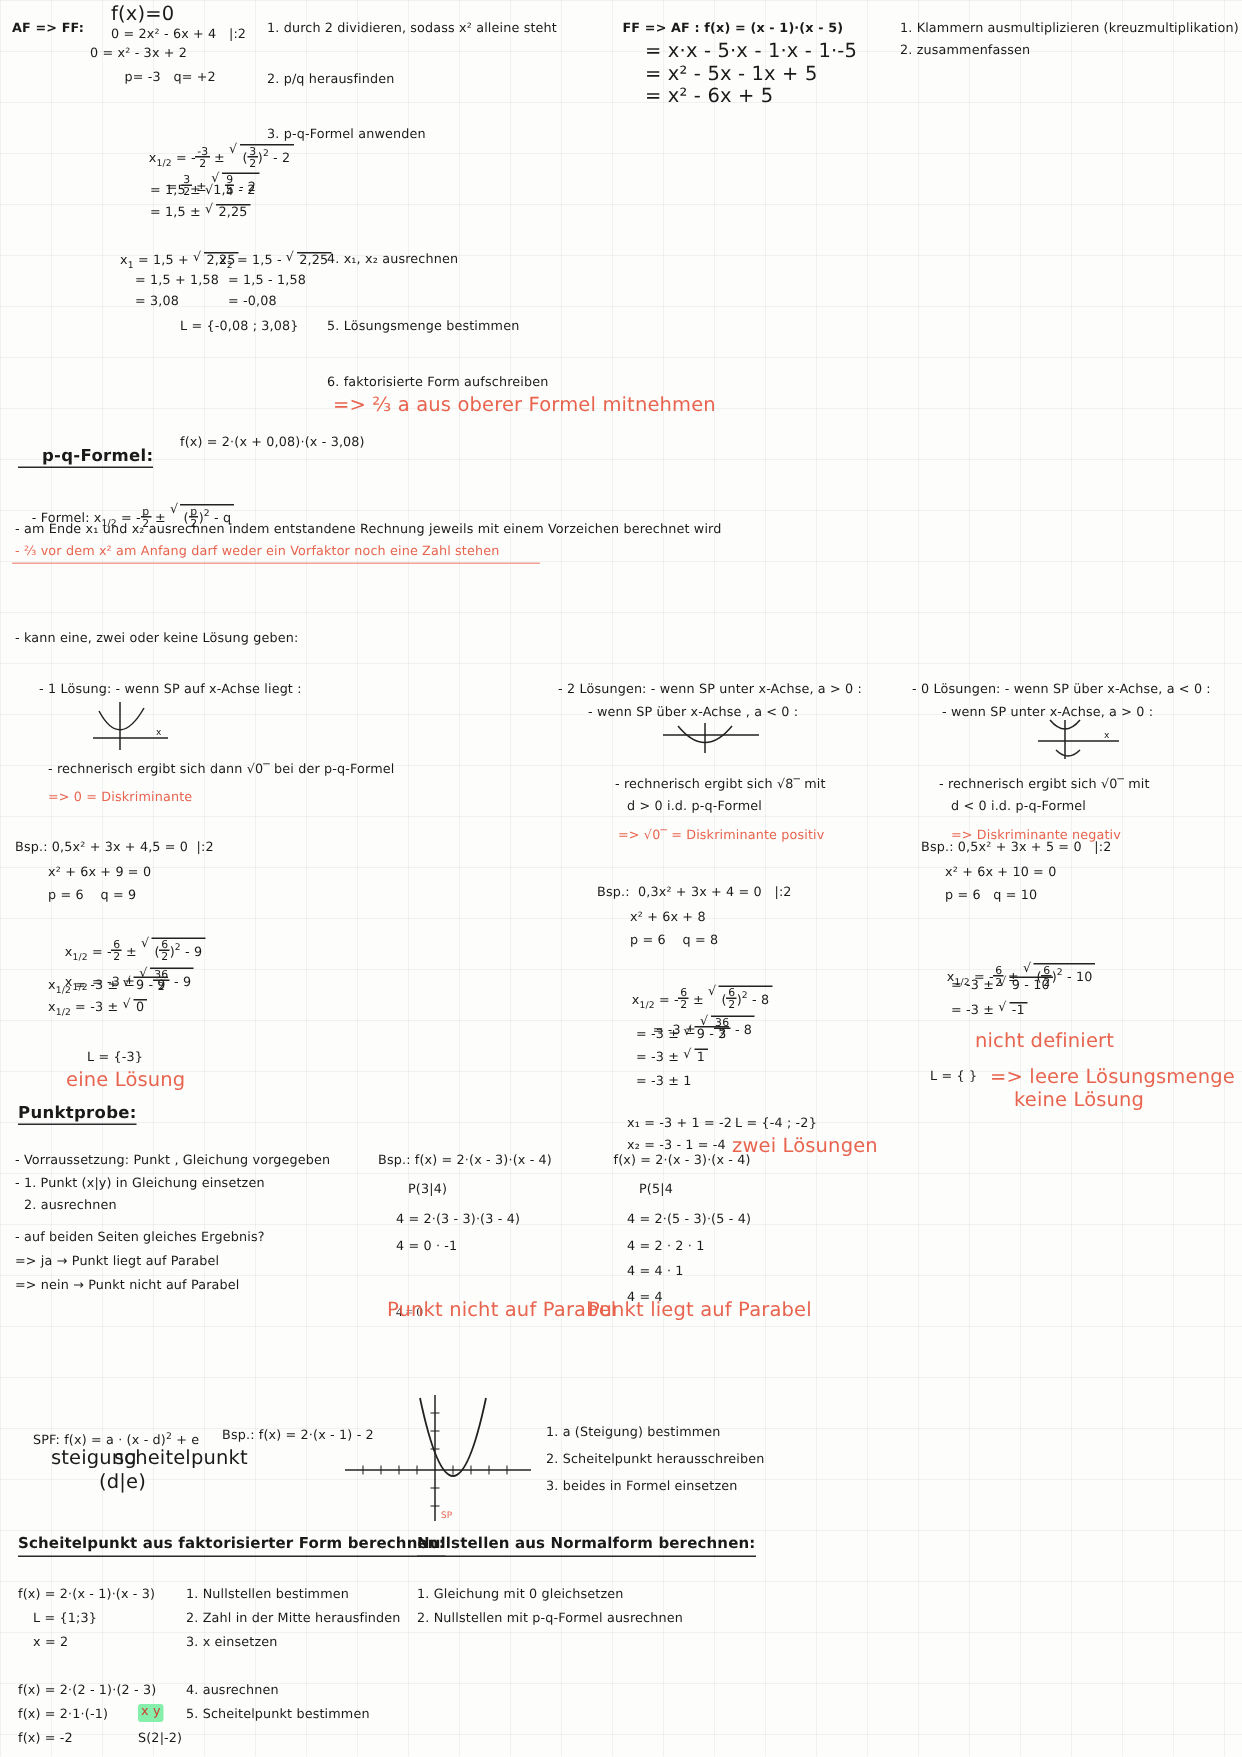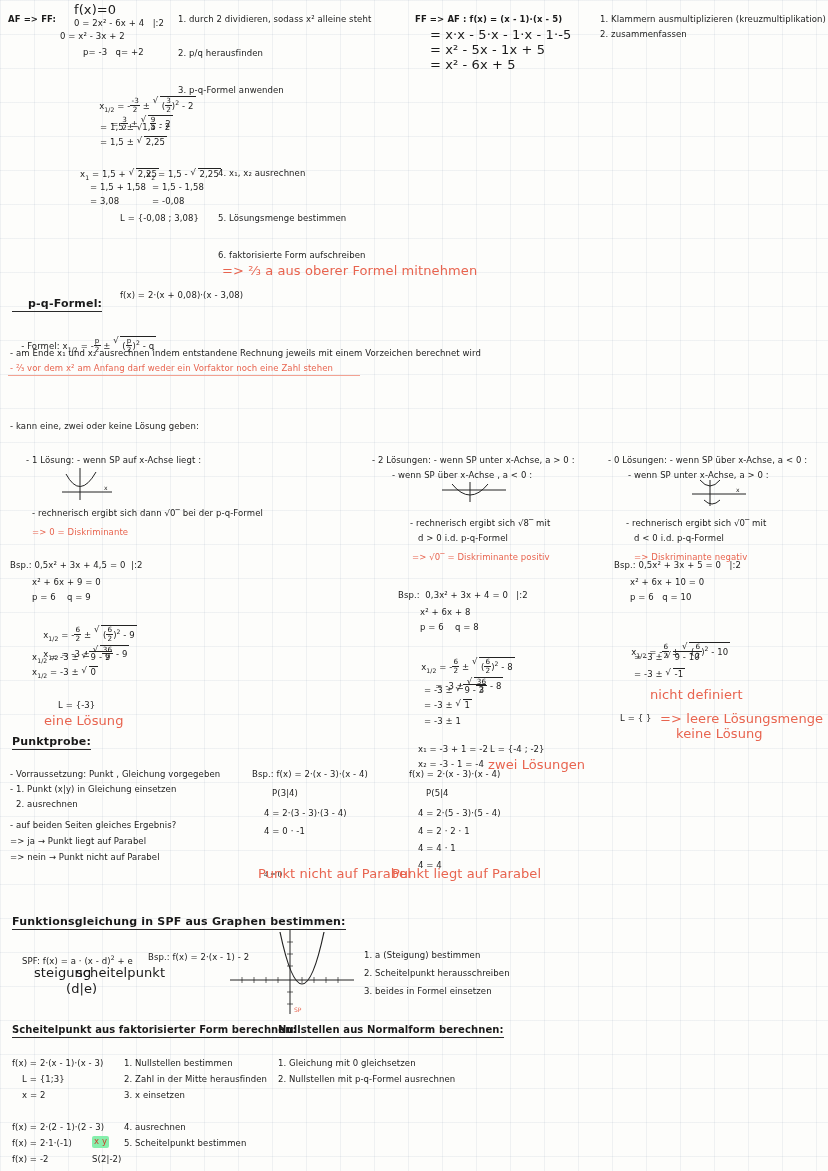--- a/index.html
+++ b/index.html
@@ -199,21 +199,20 @@
   <div class="t red sm" style="left:258px;top:869px;">Punkt nicht auf Parabel</div>
 
   <div class="t" style="left:409px;top:769px;">f(x) = 2·(x - 3)·(x - 4)</div>
   <div class="t" style="left:426px;top:788px;">P(5|4</div>
   <div class="t" style="left:418px;top:808px;">4 = 2·(5 - 3)·(5 - 4)</div>
   <div class="t" style="left:418px;top:826px;text-align:center;">4 = 2 · 2 · 1</div>
   <div class="t" style="left:418px;top:843px;">4 = 4 · 1</div>
   <div class="t" style="left:418px;top:860px;">4 = 4</div>
   <div class="t red sm" style="left:392px;top:869px;">Punkt liegt auf Parabel</div>
 
-  <div class="t hd ul" style="left:12px;top:916px;">Funktionsgleichung in SPF aus Graphen bestimmen:</div>
   <div class="t" style="left:22px;top:952px;">SPF: f(x) = a · (x - d)<sup>2</sup> + e</div>
   <div class="t sm" style="left:34px;top:968px;">steigung</div>
   <div class="t sm" style="left:76px;top:968px;">scheitelpunkt</div>
   <div class="t sm" style="left:66px;top:984px;">(d|e)</div>
   <div class="t" style="left:148px;top:952px;">Bsp.: f(x) = 2·(x - 1) - 2</div>
 
   <svg style="position:absolute;left:228px;top:928px;" width="130" height="88">
     <line x1="2" y1="52" x2="126" y2="52" stroke="#222" stroke-width="1"></line>
     <line x1="62" y1="2" x2="62" y2="86" stroke="#222" stroke-width="1"></line>
     <g stroke="#222" stroke-width=".7">

